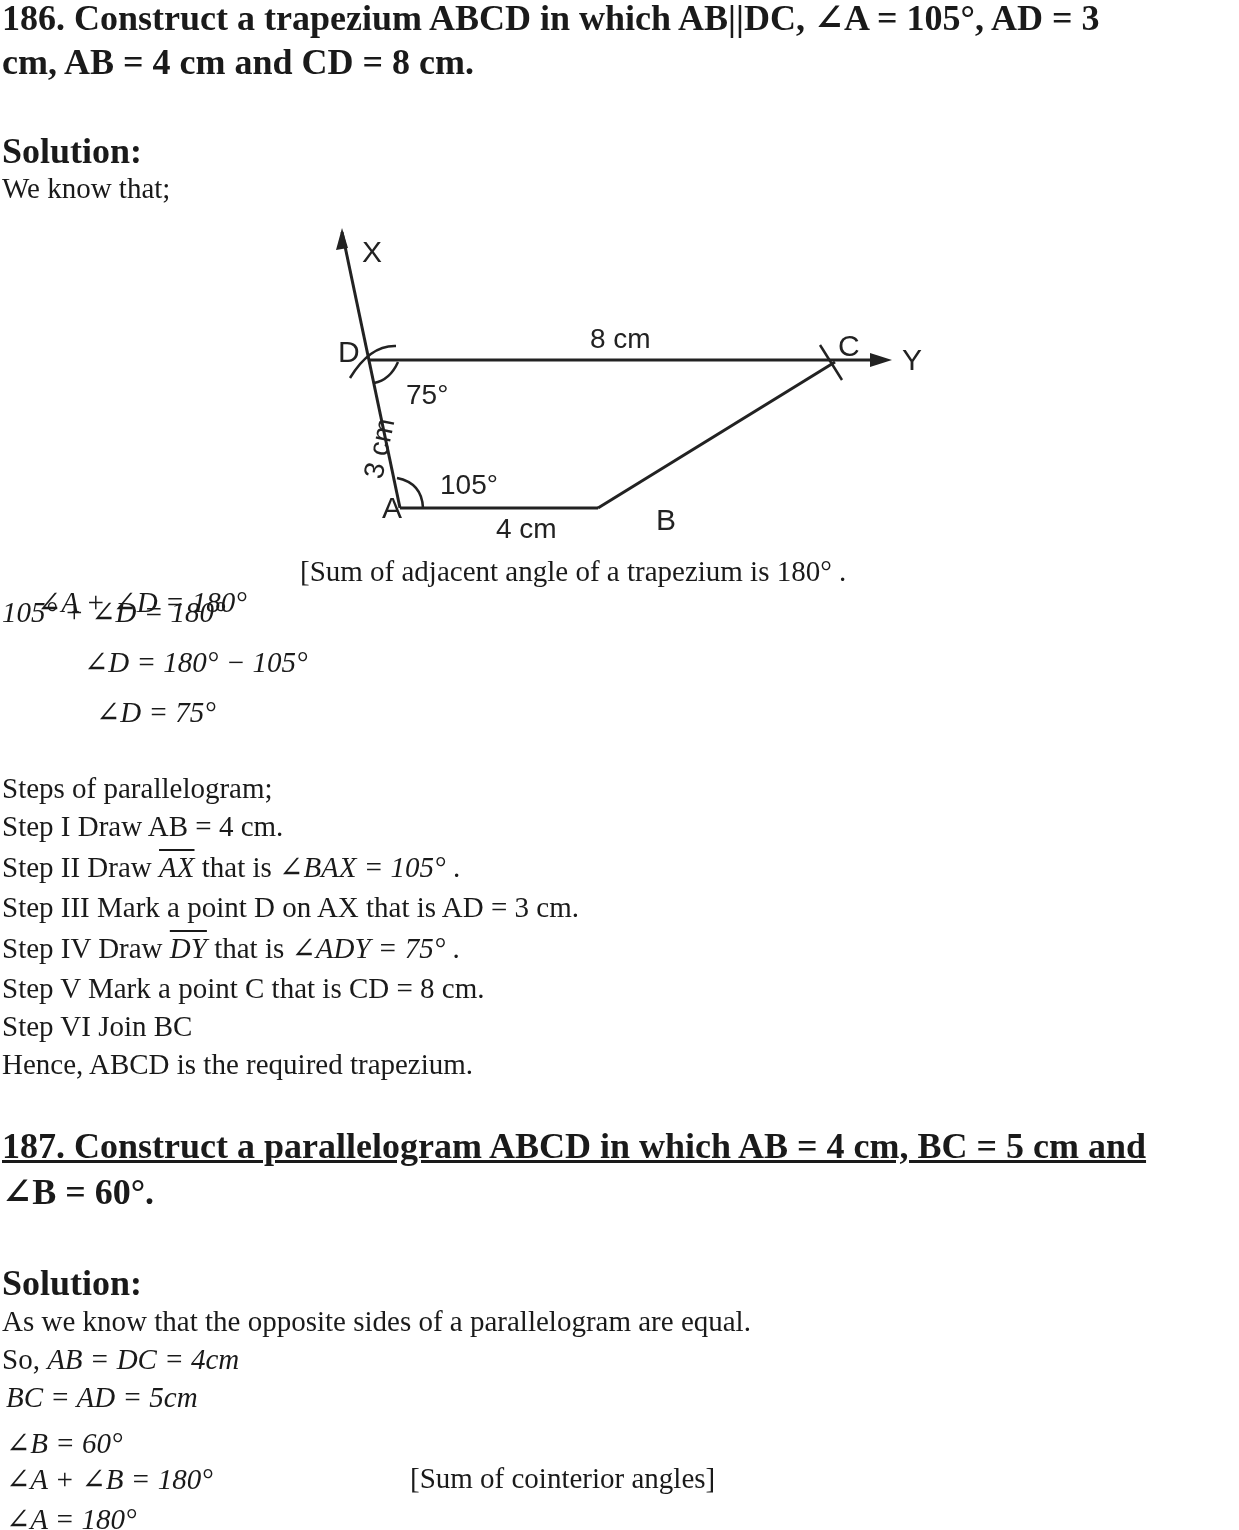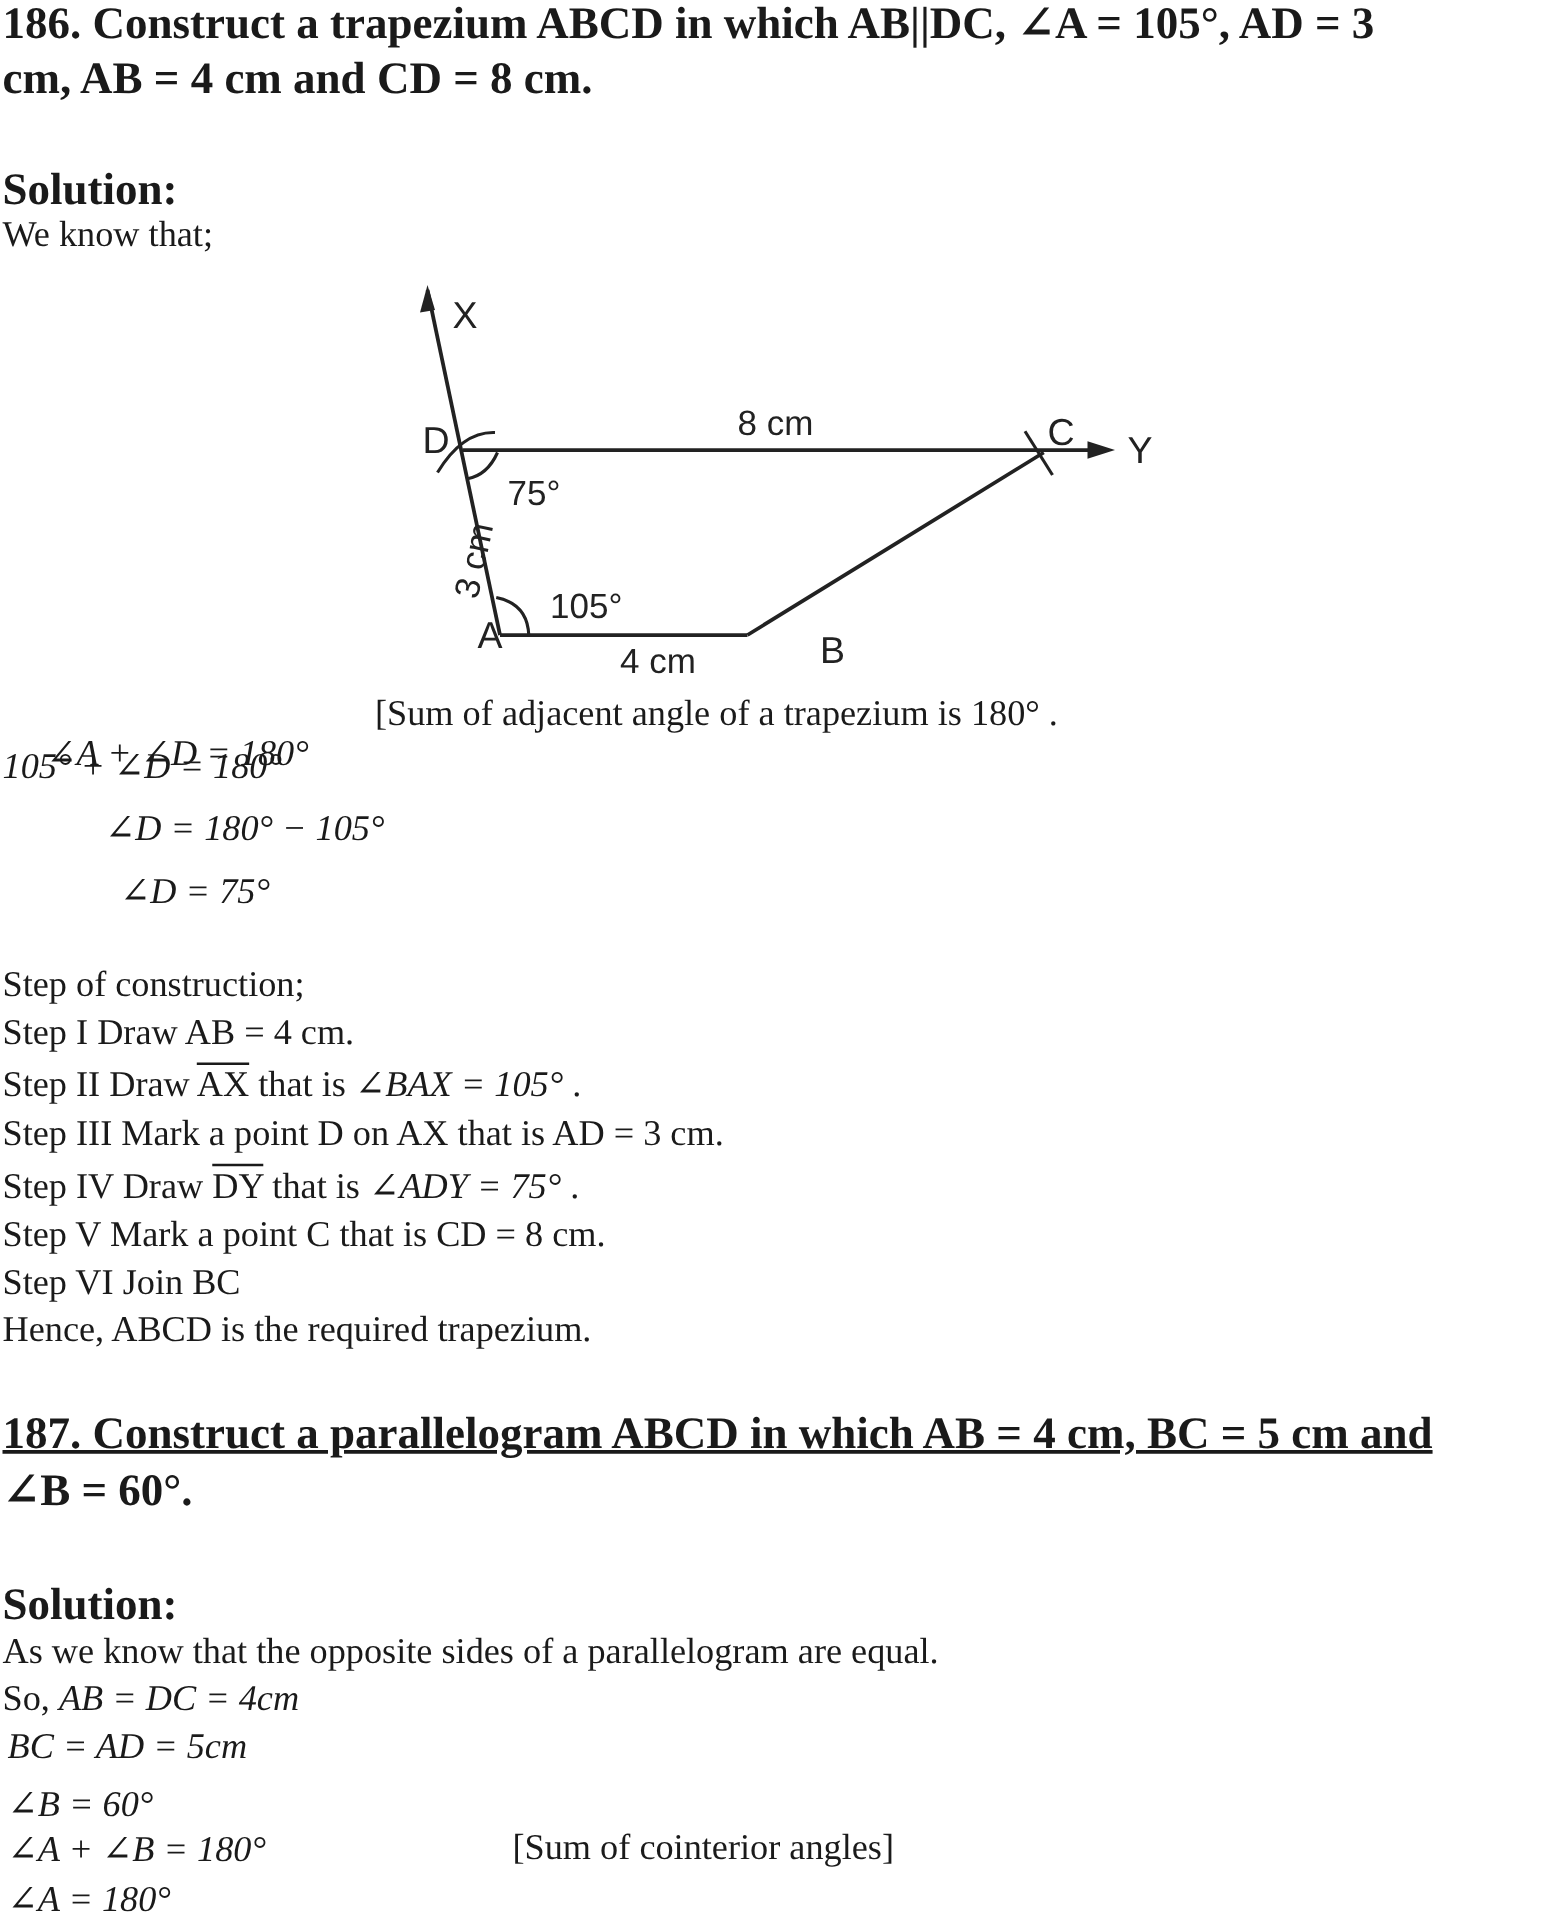--- a/index.html
+++ b/index.html
@@ -2,21 +2,21 @@
 <html><head>
 <meta charset="utf-8">
 <style>
   html, body { margin:0; padding:0; background:#ffffff; }
   body { width:1239px; height:1530px; position:relative; overflow:hidden; color:#1a1a1a; font-family:"Liberation Serif", "DejaVu Serif", serif; }
   .abs { position:absolute; white-space:nowrap; }
   .q { font-weight:bold; font-size:36px; line-height:44px; left:2px; }
   .sol { font-weight:bold; font-size:36px; left:2px; }
   .txt { font-size:29px; left:2px; }
   .math { font-style:italic; }
-  .ov { text-decoration:overline; }
+  .ov { text-decoration:overline; font-style:italic; }
   svg text { font-family:"Liberation Sans", "DejaVu Sans", sans-serif; fill:#222; }
 </style>
 </head>
 <body>
 
 <div class="abs q" style="top:-4px;">186. Construct a trapezium ABCD in which AB||DC, ∠A = 105°, AD = 3</div>
 <div class="abs q" style="top:40px;">cm, AB = 4 cm and CD = 8 cm.</div>
 <div class="abs sol" style="top:130px;">Solution:</div>
 <div class="abs txt" style="top:172px;">We know that;</div>
 
@@ -62,21 +62,21 @@
 <div class="abs txt" style="top:595px;">
   <span class="math">105° + ∠D = 180°</span>
 </div>
 <div class="abs txt" style="top:645px; left:84px;">
   <span class="math">∠D = 180° − 105°</span>
 </div>
 <div class="abs txt" style="top:695px; left:96px;">
   <span class="math">∠D = 75°</span>
 </div>
 
-<div class="abs txt" style="top:772px;">Step of construction;</div>
+<div class="abs txt" style="top:772px;">Steps of parallelogram;</div>
 <div class="abs txt" style="top:810px;">Step I Draw AB = 4 cm.</div>
 <div class="abs txt" style="top:850px;">
   <span>Step II Draw </span><span class="ov">AX</span><span> that is </span><span class="math">∠BAX = 105°</span><span> .</span>
 </div>
 <div class="abs txt" style="top:891px;">Step III Mark a point D on AX that is AD = 3 cm.</div>
 <div class="abs txt" style="top:931px;">
   <span>Step IV Draw </span><span class="ov">DY</span><span> that is </span><span class="math">∠ADY = 75°</span><span> .</span>
 </div>
 <div class="abs txt" style="top:972px;">Step V Mark a point C that is CD = 8 cm.</div>
 <div class="abs txt" style="top:1010px;">Step VI Join BC</div>

